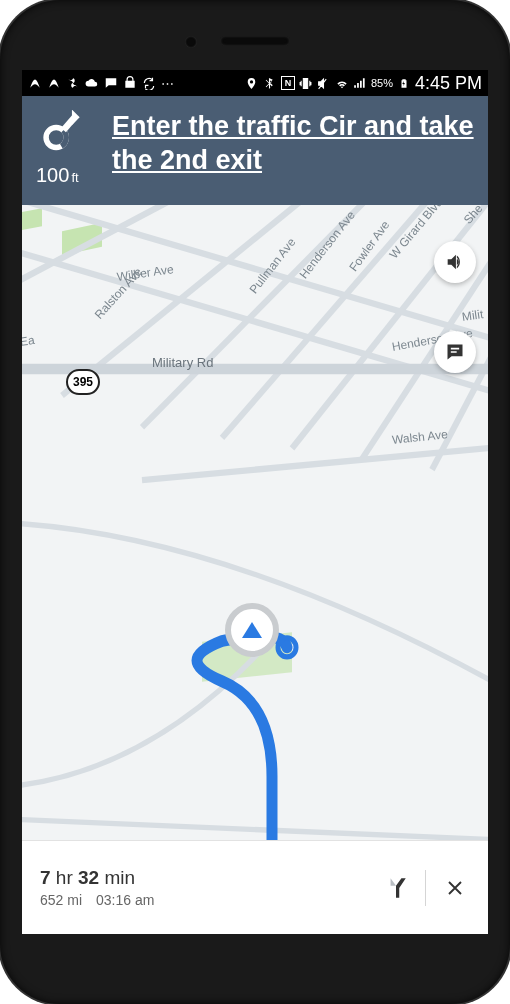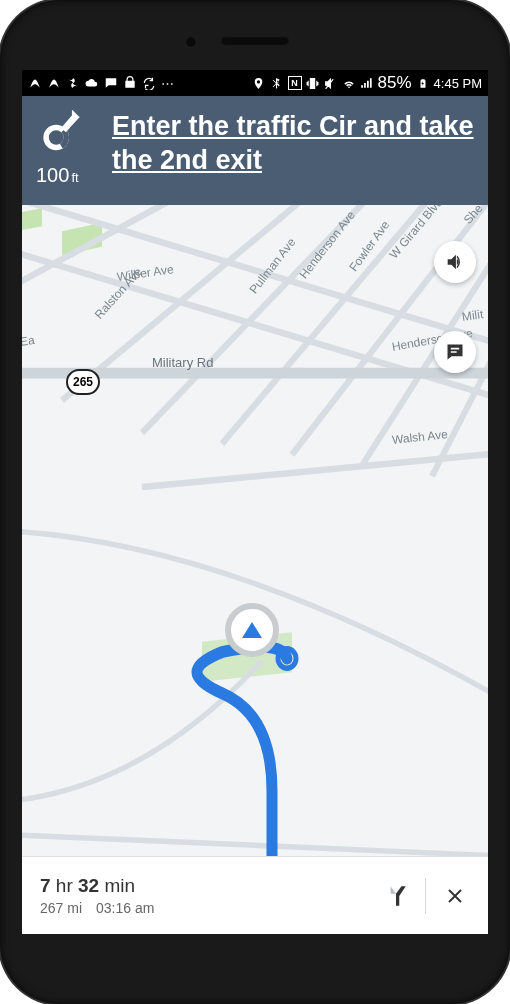--- a/index.html
+++ b/index.html
@@ -86,21 +86,21 @@
   .loc-marker .ring {
     position:absolute; width:54px; height:54px; border:6px solid #c9cccf; border-radius:50%;
     background:#fff;
   }
   .loc-marker .arrow-inner {
     position:relative; z-index:2;
     width:0;height:0;border-left:10px solid transparent;border-right:10px solid transparent;
     border-bottom:16px solid #2a7ae2;
   }
   .bottom-bar {
-    height: 78px; background:#fff; border-top:1px solid #e2e2e2;
+    height: 94px; background:#fff; border-top:1px solid #e2e2e2;
     display:flex; align-items:center; padding:0 18px; gap:14px;
   }
   .trip-info { flex:1; }
   .trip-time { font-size:19px; color:#333; }
   .trip-time b { font-weight:700; }
   .trip-sub { font-size:14px; color:#666; margin-top:3px; }
   .trip-sub .gap { display:inline-block; width:14px; }
   .route-btn { width:30px; height:30px; display:flex; align-items:center; justify-content:center; }
   .vdiv { width:1px; height:36px; background:#d5d5d5; }
   .close-btn { width:30px; height:30px; display:flex; align-items:center; justify-content:center; font-size:22px; color:#333; }
@@ -177,27 +177,27 @@
         <span class="ic">
           <svg viewBox="0 0 24 24" width="15" height="15">
               <path fill="#fff" d="M12 20l-2-2a3 3 0 014 0zm-5-5a7 7 0 0110 0l-2 2a4 4 0 00-6 0zm-3-3a11 11 0 0116 0l-2 2a8 8 0 00-12 0z"></path>
             </svg>
         </span>
         <span class="ic">
           <svg viewBox="0 0 24 24" width="14" height="14">
               <path fill="#fff" d="M2 20h3v-4H2zm5 0h3v-8H7zm5 0h3V8h-3zm5 0h3V4h-3z"></path>
             </svg>
         </span>
-        <span style="font-size:17px;">85%</span>
+        <span style="font-size:11px;">85%</span>
         <span class="ic">
           <svg viewBox="0 0 24 24" width="10" height="15">
               <path fill="#fff" d="M8 2h8v2h2v18H6V4h2zm3 4l-3 7h3v5l3-7h-3z"></path>
             </svg>
         </span>
-        <span style="font-size:13px;">4:45 PM</span>
+        <span style="font-size:18px;">4:45 PM</span>
       </div>
     </div>
 
     <div class="direction-panel">
       <div class="dir-icon-col">
         <span>
           <svg width="44" height="44" viewBox="0 0 48 48">
             <circle cx="22" cy="30" r="11" fill="none" stroke="#fff" stroke-width="6"></circle>
             <circle cx="22" cy="30" r="11" fill="none" stroke="#4a5d73" stroke-width="6" stroke-dasharray="20 80" transform="rotate(-45 22 30)"></circle>
             <path d="M30 22 L42 8" stroke="#fff" stroke-width="7" fill="none"></path>
@@ -255,21 +255,21 @@
       <div class="lbl" style="left:330px; top:58px; transform:rotate(-54deg)">Fowler Ave</div>
       <div class="lbl" style="left:370px; top:45px; transform:rotate(-50deg)">W Girard Blvd</div>
       <div class="lbl" style="left:444px; top:10px; transform:rotate(-48deg)">She</div>
       <div class="lbl" style="left:-2px; top:130px; transform:rotate(-8deg)">Ea</div>
       <div class="lbl" style="left:130px; top:150px; font-size:13px;color:#6a747c">Military Rd</div>
       <div class="lbl" style="left:370px; top:135px; transform:rotate(-10deg)">Henderson Ave</div>
       <div class="lbl" style="left:440px; top:105px; transform:rotate(-8deg)">Milit</div>
       <div class="lbl" style="left:370px; top:228px; transform:rotate(-6deg)">Walsh Ave</div>
 
       <div class="shield" style="left:44px; top:164px;">
-        <span>265</span>
+        <span>395</span>
       </div>
 
       <div class="fab" style="top:36px;">
         <svg width="22" height="22" viewBox="0 0 24 24">
             <path fill="#333" d="M4 9v6h4l5 5V4L8 9H4zm12 3a4 4 0 00-2-3.5v7A4 4 0 0016 12zm-2-7v2a7 7 0 010 10v2a9 9 0 000-14z"></path>
           </svg>
       </div>
       <div class="fab" style="top:126px;">
         <svg width="20" height="20" viewBox="0 0 24 24">
             <path fill="#333" d="M3 3h18v14H8l-5 4V3zm4 4v2h10V7H7zm0 4v2h7v-2H7z"></path>
@@ -284,21 +284,21 @@
 
     <div class="bottom-bar">
       <div class="trip-info">
         <div class="trip-time">
           <b>7</b>
           <span>hr</span>
           <b>32</b>
           <span>min</span>
         </div>
         <div class="trip-sub">
-          <span>267 mi</span><span class="gap"></span><span>03:16 am</span>
+          <span>652 mi</span><span class="gap"></span><span>03:16 am</span>
         </div>
       </div>
       <div class="route-btn">
         <svg width="26" height="26" viewBox="0 0 24 24">
           <path fill="#b9bec3" d="M7 3 L12 10 L7 10 Z"></path>
           <path fill="#333" d="M12 10 L12 21 L15 21 L15 12 L21 3 L17 3 Z"></path>
         </svg>
       </div>
       <div class="vdiv"></div>
       <div class="close-btn">

